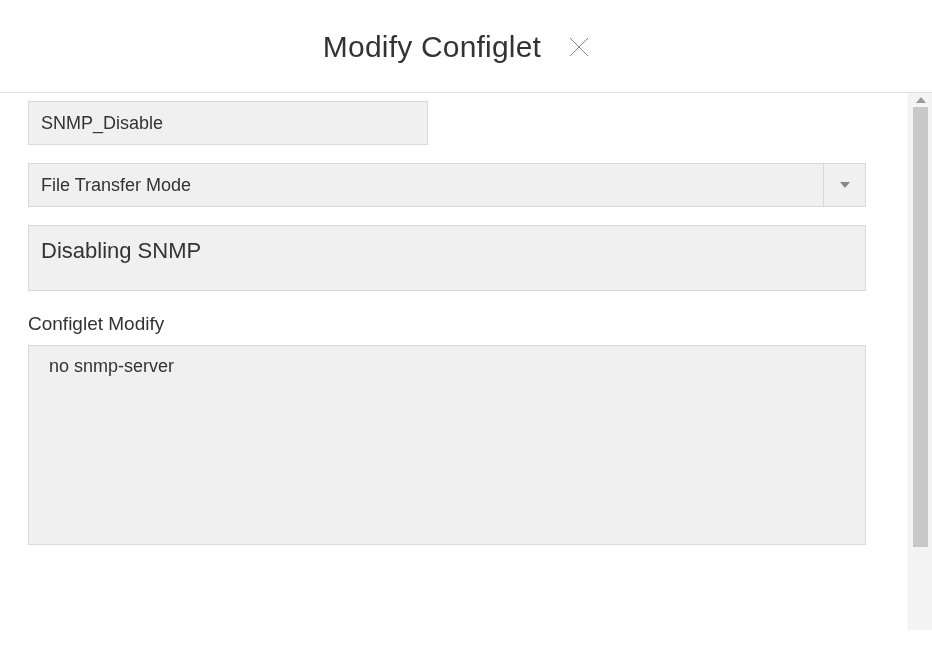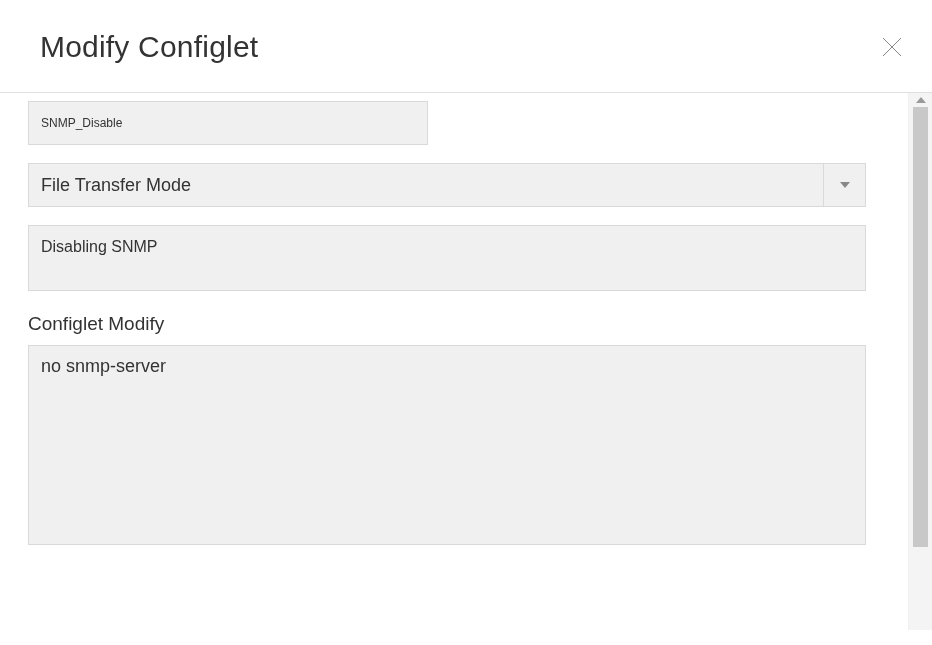--- a/index.html
+++ b/index.html
@@ -8,22 +8,22 @@
       background: #fff;
       width: 932px;
       height: 645px;
       overflow: hidden;
       position: relative;
       color: #333;
     }
     .header {
       display: flex;
       align-items: center;
-      justify-content: space-between;
-      padding: 30px 28px 28px 40px;
+      justify-content: center;
+      padding: 30px 28px 28px 10px;
       border-bottom: 1px solid #e0e0e0;
       gap: 26px;
     }
     .title {
       font-size: 30px;
       font-weight: 300;
       color: #333;
       letter-spacing: 0.2px;
     }
     .close-btn {
@@ -76,21 +76,21 @@
       color: #333;
       font-weight: 400;
       margin-bottom: 10px;
       display: block;
     }
     .input-text {
       width: 400px;
       height: 44px;
       background: #f0f0f0;
       border: 1px solid #d9d9d9;
-      font-size: 12px;
+      font-size: 18px;
       color: #333;
       padding: 0 12px;
       font-family: inherit;
     }
     .select-wrap {
       width: 838px;
       display: flex;
       border: 1px solid #d9d9d9;
       background: #f0f0f0;
       cursor: pointer;
@@ -111,34 +111,34 @@
       display: flex;
       align-items: center;
       justify-content: center;
     }
     .select-caret svg { fill: #888; }
     .textarea-desc {
       width: 838px;
       height: 66px;
       background: #f0f0f0;
       border: 1px solid #d9d9d9;
-      font-size: 16px;
+      font-size: 22px;
       color: #333;
       padding: 12px 12px;
       font-family: inherit;
       resize: none;
     }
     .textarea-content {
       width: 838px;
       height: 200px;
       background: #f0f0f0;
       border: 1px solid #d9d9d9;
       font-size: 18px;
       color: #333;
-      padding: 10px 12px;
+      padding: 10px 20px;
       font-family: inherit;
       resize: none;
     }
   </style>
 </head>
 <body>
 
 <div class="header">
   <div class="title">Modify Configlet</div>
   <div class="close-btn">

